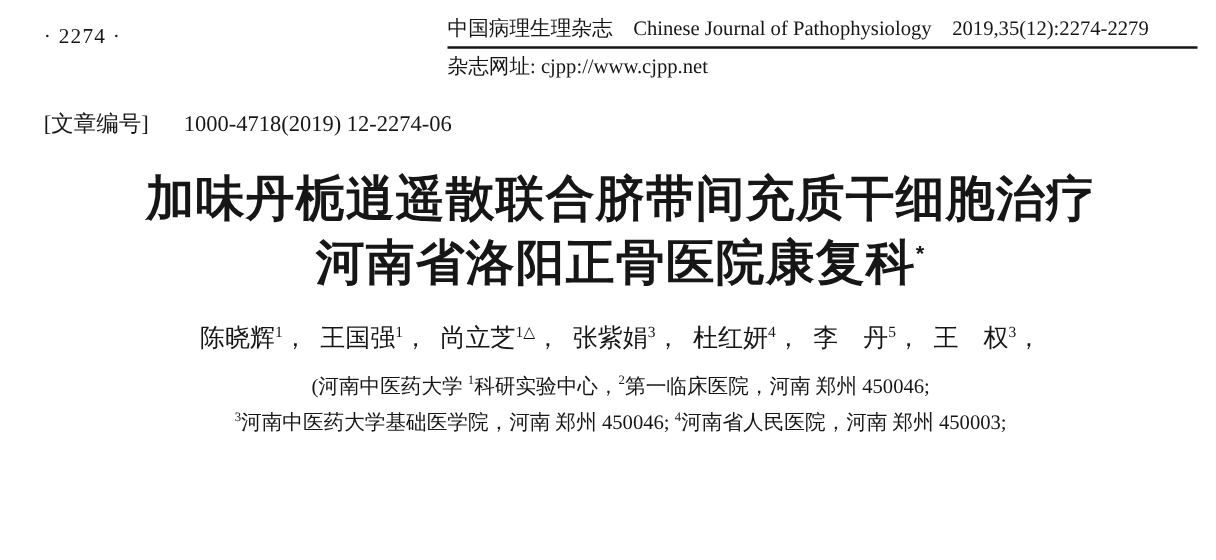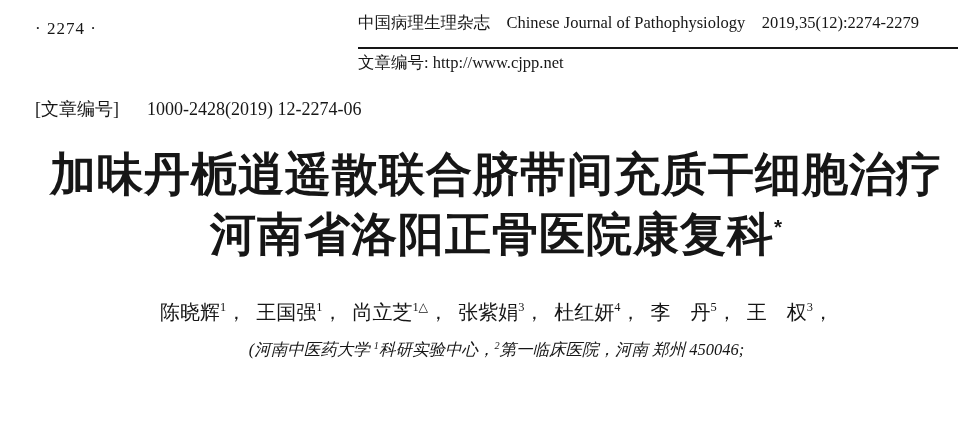--- a/index.html
+++ b/index.html
@@ -23,88 +23,89 @@
     padding-top:7px;
     letter-spacing:1px;
     white-space:nowrap;
   }
   .journal-block{
     width:600px;
     font-size:16.5px;
   }
   .journal-line{
     border-bottom:2px solid #161616;
-    padding-bottom:13px;
+    padding-bottom:3px;
     white-space:nowrap;
   }
   .site-line{
     padding-top:3px;
   }
   .article-id{
     margin-top:23px;
     font-size:18px;
     white-space:nowrap;
   }
   .article-id-value{
     margin-left:28px;
   }
   .title{
     margin:24px 0 0 0;
     text-align:center;
     font-family:"Liberation Sans","DejaVu Sans",sans-serif;
     font-weight:700;
-    font-size:46px;
+    font-size:39px;
     line-height:1.3;
     letter-spacing:1px;
   }
   .title-line{display:block;}
   .title sup{font-size:0.45em;line-height:0;}
   .authors{
-    margin-top:30px;
+    margin-top:18px;
     text-align:center;
     font-size:20px;
     line-height:1.75;
     white-space:nowrap;
   }
   .author{margin:0 5px;}
   .author sup{font-size:0.62em;line-height:0;}
   .affiliations{
     margin-top:6px;
     text-align:center;
     font-size:16.5px;
     line-height:1.72;
   }
-  .aff-line{white-space:nowrap;font-style:italic;}
+  .aff-line{white-space:nowrap;}
   .aff-line sup{font-size:0.62em;line-height:0;}
 </style>
 </head>
 <body>
 
 <div class="page">
 
   <div class="top-row">
     <div class="page-marker">· 2274 ·</div>
     <div class="journal-block">
       <div class="journal-line">中国病理生理杂志　Chinese Journal of Pathophysiology　2019,35(12):2274-2279</div>
-      <div class="site-line">文章编号: http://www.cjpp.net</div>
+      <div class="site-line">杂志网址: cjpp://www.cjpp.net</div>
     </div>
   </div>
 
   <div class="article-id">
-    <span>[文章编号]</span><span class="article-id-value">1000-2428(2019) 12-2274-06</span>
+    <span>[文章编号]</span><span class="article-id-value">1000-4718(2019) 12-2274-06</span>
   </div>
 
   <h1 class="title">
     <span class="title-line">加味丹栀逍遥散联合脐带间充质干细胞治疗</span>
     <span class="title-line">
       <span>河南省洛阳正骨医院康复科</span><sup>*</sup>
     </span>
   </h1>
 
   <div class="authors">
     <div class="author-line"><span class="author">陈晓辉<sup>1</sup>，</span><span class="author">王国强<sup>1</sup>，</span><span class="author">尚立芝<sup>1△</sup>，</span><span class="author">张紫娟<sup>3</sup>，</span><span class="author">杜红妍<sup>4</sup>，</span><span class="author">李　丹<sup>5</sup>，</span><span class="author">王　权<sup>3</sup>，</span></div>
   </div>
 
   <div class="affiliations">
       <div class="aff-line">(河南中医药大学 <sup>1</sup>科研实验中心，<sup>2</sup>第一临床医院，河南 郑州 450046;</div>
+      <div class="aff-line"><sup>3</sup>河南中医药大学基础医学院，河南 郑州 450046; <sup>4</sup>河南省人民医院，河南 郑州 450003;</div>
     </div>
 
 </div>
 
 </body></html>

